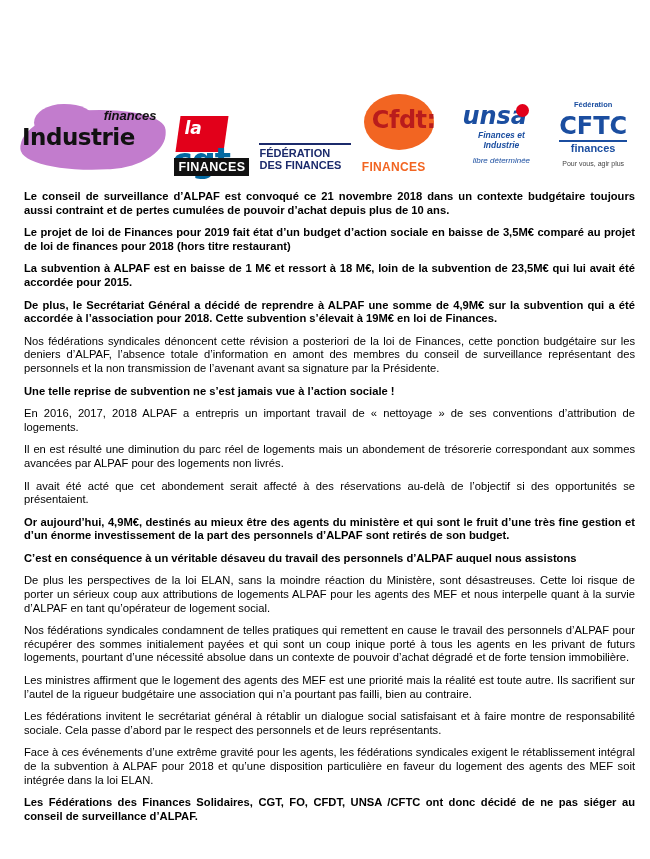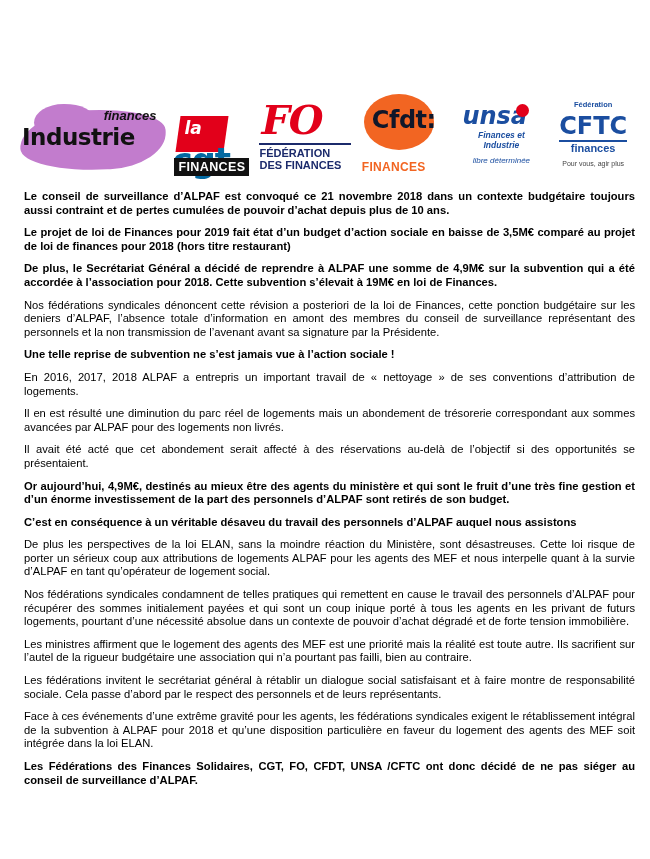--- a/index.html
+++ b/index.html
@@ -182,21 +182,21 @@
     top: 0;
     width: 70px;
     height: 56px;
     background: #f26522;
     border-radius: 50%;
   }
   .cfdt-word {
     position: absolute;
     left: 12px;
     top: 12px;
-    color: #0f172a;
+    color: #b91c1c;
     font-size: 24px;
     font-weight: bold;
     font-family: "DejaVu Sans", sans-serif;
     letter-spacing: -0.5px;
   }
   .cfdt-fin {
     position: absolute;
     left: 2px;
     bottom: 2px;
     font-size: 12px;
@@ -339,21 +339,20 @@
     </div>
 
     <div class="logo logo-cgt">
       <div class="cgt-red"></div>
       <div class="cgt-la">la</div>
       <div class="cgt-word">cgt</div>
       <div class="cgt-finances">FINANCES</div>
     </div>
 
     <div class="logo logo-fo">
-      <div class="fo-word">FO</div>
       <div class="fo-rule"></div>
       <div class="fo-sub">
         <span>FÉDÉRATION</span><br>
         <span>DES FINANCES</span>
       </div>
     </div>
 
     <div class="logo logo-cfdt">
       <div class="cfdt-circle"></div>
       <div class="cfdt-word">Cfdt:</div>
@@ -373,20 +372,21 @@
       <div class="cftc-rule"></div>
       <div class="cftc-fin">finances</div>
       <div class="cftc-slogan">Pour vous, agir plus</div>
     </div>
 
   </div>
 
   <div class="content">
     <p class="para bold">Le conseil de surveillance d’ALPAF est convoqué ce 21 novembre 2018 dans un contexte budgétaire toujours aussi contraint et de pertes cumulées de pouvoir d’achat depuis plus de 10 ans.</p>
     <p class="para bold">Le projet de loi de Finances pour 2019 fait état d’un budget d’action sociale en baisse de 3,5M€ comparé au projet de loi de finances pour 2018 (hors titre restaurant)</p>
+    <p class="para bold">La subvention à ALPAF est en baisse de 1 M€ et ressort à 18 M€, loin de la subvention de 23,5M€ qui lui avait été accordée pour 2015.</p>
     <p class="para bold">De plus, le Secrétariat Général a décidé de reprendre à ALPAF une somme de 4,9M€ sur la subvention qui a été accordée à l’association pour 2018. Cette subvention s’élevait à 19M€ en loi de Finances.</p>
     <p class="para">Nos fédérations syndicales dénoncent cette révision a posteriori de la loi de Finances, cette ponction budgétaire sur les deniers d’ALPAF, l’absence totale d’information en amont des membres du conseil de surveillance représentant des personnels et la non transmission de l’avenant avant sa signature par la Présidente.</p>
     <p class="para bold">Une telle reprise de subvention ne s’est jamais vue à l’action sociale !</p>
     <p class="para">En 2016, 2017, 2018 ALPAF a entrepris un important travail de « nettoyage » de ses conventions d’attribution de logements.</p>
     <p class="para">Il en est résulté une diminution du parc réel de logements mais un abondement de trésorerie correspondant aux sommes avancées par ALPAF pour des logements non livrés.</p>
     <p class="para">Il avait été acté que cet abondement serait affecté à des réservations au-delà de l’objectif si des opportunités se présentaient.</p>
     <p class="para bold">Or aujourd’hui, 4,9M€, destinés au mieux être des agents du ministère et qui sont le fruit d’une très fine gestion et d’un énorme investissement de la part des personnels d’ALPAF sont retirés de son budget.</p>
     <p class="para bold">C’est en conséquence à un véritable désaveu du travail des personnels d’ALPAF auquel nous assistons</p>
     <p class="para">De plus les perspectives de la loi ELAN, sans la moindre réaction du Ministère, sont désastreuses. Cette loi risque de porter un sérieux coup aux attributions de logements ALPAF pour les agents des MEF et nous interpelle quant à la survie d’ALPAF en tant qu’opérateur de logement social.</p>
     <p class="para">Nos fédérations syndicales condamnent de telles pratiques qui remettent en cause le travail des personnels d’ALPAF pour récupérer des sommes initialement payées et qui sont un coup inique porté à tous les agents en les privant de futurs logements, pourtant d’une nécessité absolue dans un contexte de pouvoir d’achat dégradé et de forte tension immobilière.</p>

